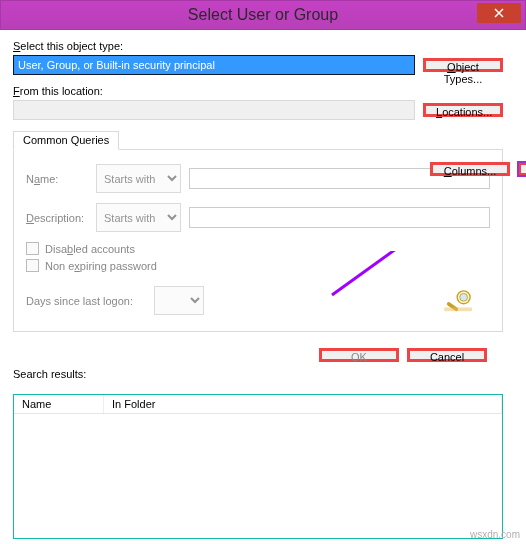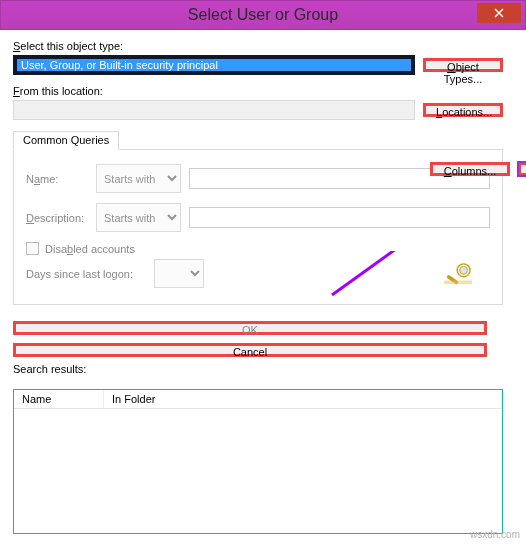--- a/index.html
+++ b/index.html
@@ -54,21 +54,21 @@
   .text-input {
     height: 20px;
     border: 1px solid #7a9ac0;
     padding: 1px 4px;
     font: inherit;
     flex: 1;
   }
   .text-input.selected {
     background: #3399ff;
     color: #fff;
-    border: 4px solid #0f172a;
+    border: 1px solid #0f172a;
   }
   .text-input.readonly {
     background: #f0f0f0;
     border: 1px solid #d9d9d9;
   }
   .btn {
     height: 14px;
     min-width: 80px;
     padding: 0 10px;
     background: #f0f0f0;
@@ -148,21 +148,20 @@
     position: absolute;
     right: 28px;
     bottom: 18px;
     width: 30px; height: 24px;
   }
   .bottom-btns {
     display: flex;
     justify-content: flex-end;
     gap: 8px;
     margin: 16px 16px 6px 0;
-    flex-direction: column;
   }
   .results-label { font-size: 11px; margin-bottom: 14px; }
   .results {
     border: 1px solid #14b8a6;
     height: 145px;
     overflow: auto;
     background: #fff;
   }
   .results-header {
     display: flex;
@@ -242,20 +241,24 @@
         <span class="query-label"><span class="underline">D</span>escription:</span>
         <select class="combo" disabled="">
           <option>Starts with</option>
         </select>
         <input class="q-input" disabled="" style="">
       </div>
 
       <div class="chk-row">
         <div class="chk"></div>
         <span>Disa<span class="underline">b</span>led accounts</span>
+      </div>
+      <div class="chk-row" style="margin-bottom:14px;">
+        <div class="chk"></div>
+        <span>Non e<span class="underline">x</span>piring password</span>
       </div>
 
       <div class="query-row" style="margin-bottom:0;">
         <span class="query-label" style="width:120px;">Days since last logon:</span>
         <select class="combo" disabled="" style="width:50px;">
           <option></option>
         </select>
       </div>
 
       <svg class="search-icon" viewBox="0 0 32 26">

